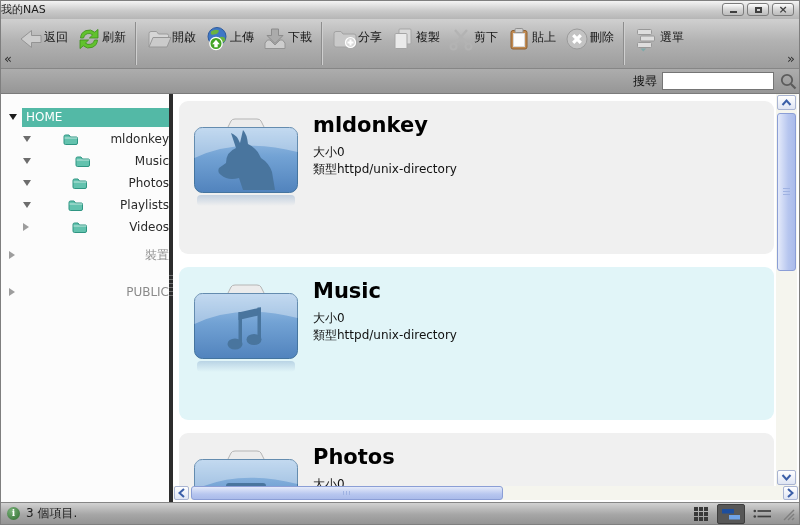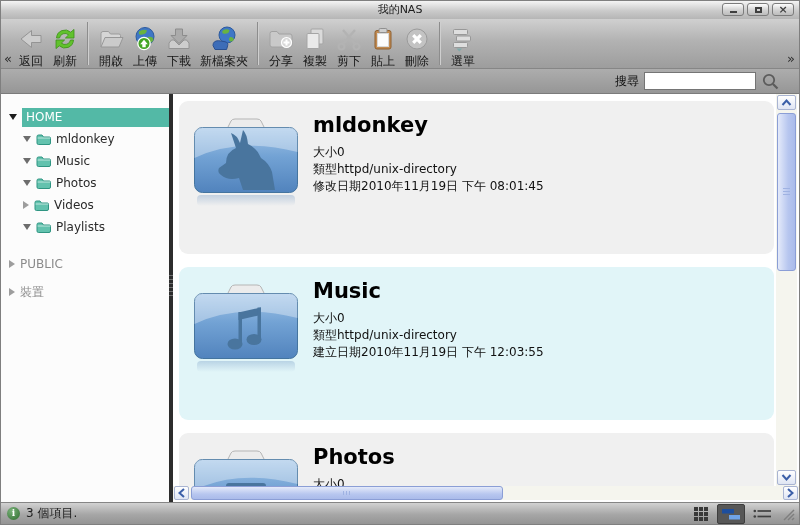--- a/index.html
+++ b/index.html
@@ -2,54 +2,54 @@
 <html><head>
 <meta charset="utf-8">
 <style>
   html,body{margin:0;padding:0;background:#666;}
   .window{position:relative;width:800px;height:525px;background:#fff;
     font-family:"DejaVu Sans","Liberation Sans",sans-serif;overflow:hidden;
     border:1px solid #7f7f7f;box-sizing:border-box;}
   
   .titlebar{position:absolute;top:0;left:0;right:0;height:18px;
     background:linear-gradient(#f4f4f4,#cacaca 55%,#b5b5b5);
-    border-bottom:1px solid #989898;text-align:center;font-size:11px;line-height:18px;color:#1c1c1c;}
+    border-bottom:1px solid #989898;text-align:left;font-size:11px;line-height:18px;color:#1c1c1c;}
   .winbtns{position:absolute;right:5px;top:2px;display:flex;gap:3px;}
   .winbtn{width:22px;height:13px;border:1px solid #7c7c7c;border-radius:3px;
     background:linear-gradient(#fdfdfd,#d2d2d2 55%,#bcbcbc);
     display:flex;align-items:center;justify-content:center;box-sizing:border-box;}
   .g-min{display:block;width:7px;height:2px;background:#3f3f3f;margin-top:5px;}
   .g-max{display:block;width:7px;height:6px;border:2px solid #3f3f3f;box-sizing:border-box;}
   .g-close{font-size:11px;line-height:10px;font-weight:bold;color:#3f3f3f;}
   
   .toolbar{position:absolute;top:18px;left:0;right:0;height:50px;
     background:linear-gradient(#d0d0d0,#b2b2b2 45%,#9d9d9d);
     border-bottom:1px solid #868686;display:flex;align-items:flex-start;
     padding:2px 16px 0 13px;box-sizing:border-box;}
   .chev{position:absolute;top:32px;font-size:13px;color:#2e2e2e;cursor:pointer;}
   .chev.left{left:3px;} .chev.right{right:4px;}
   .tgroup{display:flex;}
   .tsep{width:1px;height:43px;background:#8d8d8d;border-right:1px solid #cfcfcf;margin:1px 5px 0 5px;}
-  .tbtn{display:flex;flex-direction:column;align-items:center;padding:0 4px;cursor:pointer;}
+  .tbtn{display:flex;flex-direction:row;align-items:center;padding:0 4px;cursor:pointer;}
   .tbtn .ico{height:31px;display:flex;align-items:flex-end;justify-content:center;}
   .tbtn .lbl{font-size:12px;color:#161616;white-space:nowrap;margin-top:1px;}
   
   .searchrow{position:absolute;top:68px;left:0;right:0;height:25px;
     background:linear-gradient(#adadad,#969696);border-bottom:1px solid #7b7b7b;
     display:flex;align-items:center;justify-content:flex-end;gap:5px;
-    padding-right:20px;box-sizing:border-box;}
+    padding-right:2px;box-sizing:border-box;}
   .searchrow .slbl{font-size:12px;color:#101010;}
   .search-input{width:112px;height:18px;border:1px solid #757575;background:#fff;
     font-size:11px;padding:0 3px;box-sizing:border-box;outline:none;}
   .magbtn{display:flex;align-items:center;cursor:pointer;}
   
   .main{position:absolute;top:93px;bottom:22px;left:0;right:0;}
   .sidebar{position:absolute;left:0;top:0;bottom:0;width:168px;background:#fcfcfc;font-size:12px;color:#2a2a2a;}
   .tree{padding-top:12px;}
-  .titem{height:22px;display:flex;align-items:center;cursor:pointer;}
+  .titem{height:22px;display:flex;align-items:center;cursor:pointer;justify-content:space-between;}
   .titem.root{padding-left:8px;}
   .titem.child{padding-left:22px;}
   .titem.muted{color:#8b8b8b;}
   .titem.gap-lg{margin-top:15px;} .titem.gap-sm{margin-top:6px;}
   .tri{width:0;height:0;margin-right:5px;flex:none;}
   .tri.exp{border-left:4.5px solid transparent;border-right:4.5px solid transparent;border-top:6px solid #6d6d6d;}
   .tri.exp.dark{border-top-color:#1c1c1c;}
   .tri.col{border-top:4.5px solid transparent;border-bottom:4.5px solid transparent;border-left:6px solid #9d9d9d;}
   .mini-folder{margin-right:5px;display:flex;flex:none;}
   .selbar{flex:1;height:19px;line-height:19px;background:#53b9a6;color:#fff;padding-left:4px;}
@@ -166,30 +166,20 @@
       </div>
       <div class="tbtn">
         <span class="ico">
           <svg width="26" height="26">
             <path d="M9.5 3 h7 v6.5 h4.5 l-8 8 -8 -8 h4.5 z" fill="#ababab" stroke="#8c8c8c"></path>
             <path d="M3 17 l2.5 -3 h2.5 l5 5 5 -5 h2.5 l2.5 3 v5.5 H3 Z" fill="#cdcdcd" stroke="#949494"></path>
           </svg>
         </span>
           <span class="lbl">下載</span>
       </div>
-      <div class="tbtn">
-        <span class="ico">
-          <svg width="26" height="26">
-            <circle cx="16" cy="9" r="8" fill="#3f77c6" stroke="#2c5a9e"></circle>
-            <path d="M11.5 4.8 q4 -2.6 7 -0.6 q-0.5 3.6 -4.5 3.6 q-3.5 0.5 -2.5 -3 z M19 11 q3.5 -0.5 4 2.5 q-1.8 3 -4.5 1.5 q-1.5 -2.2 0.5 -4 z" fill="#69b340"></path>
-            <path d="M2 19.5 q0 -4.8 5.5 -4.8 l6.5 1 q3.6 1 2.6 4.2 l-1 3.6 H4 Z" fill="#3d6db8" stroke="#2b5090"></path>
-          </svg>
-        </span>
-          <span class="lbl">新檔案夾</span>
-      </div>
     </div>
 
     <div class="tsep"></div>
 
     <div class="tgroup">
       <div class="tbtn">
         <span class="ico">
           <svg width="26" height="26">
             <path d="M2 7.5 Q2 5.5 4 5.5 H9 L11 8 H22 Q24 8 24 10 V19 Q24 21 22 21 H4 Q2 21 2 19 Z" fill="#c9c9c9" stroke="#a2a2a2"></path>
             <circle cx="18.5" cy="16.5" r="5" fill="#d8d8d8" stroke="#fff" stroke-width="1.2"></circle>
@@ -302,46 +292,46 @@
           <span class="tri exp"></span>
           <span class="mini-folder">
             <svg width="15" height="12">
                 <path d="M1 3.5 Q1 2 2.5 2 H6 L7.5 4 H13.5 Q14.5 4 14.5 5.5 V10 Q14.5 11.5 13 11.5 H2.5 Q1 11.5 1 10 Z" fill="#63c2ae" stroke="#2f9582"></path>
                 <path d="M1.5 5 H14" stroke="rgba(255,255,255,0.6)"></path>
               </svg>
           </span>
           <span>Photos</span>
         </div>
         <div class="titem child">
+          <span class="tri exp"></span>
+          <span class="mini-folder">
+            <svg width="15" height="12">
+                <path d="M1 3.5 Q1 2 2.5 2 H6 L7.5 4 H13.5 Q14.5 4 14.5 5.5 V10 Q14.5 11.5 13 11.5 H2.5 Q1 11.5 1 10 Z" fill="#63c2ae" stroke="#2f9582"></path>
+                <path d="M1.5 5 H14" stroke="rgba(255,255,255,0.6)"></path>
+              </svg>
+          </span>
+          <span>Playlists</span>
+        </div>
+        <div class="titem child">
           <span class="tri col"></span>
           <span class="mini-folder">
             <svg width="15" height="12">
                 <path d="M1 3.5 Q1 2 2.5 2 H6 L7.5 4 H13.5 Q14.5 4 14.5 5.5 V10 Q14.5 11.5 13 11.5 H2.5 Q1 11.5 1 10 Z" fill="#63c2ae" stroke="#2f9582"></path>
                 <path d="M1.5 5 H14" stroke="rgba(255,255,255,0.6)"></path>
               </svg>
           </span>
           <span>Videos</span>
         </div>
-        <div class="titem child">
-          <span class="tri exp"></span>
-          <span class="mini-folder">
-            <svg width="15" height="12">
-                <path d="M1 3.5 Q1 2 2.5 2 H6 L7.5 4 H13.5 Q14.5 4 14.5 5.5 V10 Q14.5 11.5 13 11.5 H2.5 Q1 11.5 1 10 Z" fill="#63c2ae" stroke="#2f9582"></path>
-                <path d="M1.5 5 H14" stroke="rgba(255,255,255,0.6)"></path>
-              </svg>
-          </span>
-          <span>Playlists</span>
+        <div class="titem root muted gap-sm">
+          <span class="tri col"></span>
+          <span>裝置</span>
         </div>
         <div class="titem root muted gap-lg">
           <span class="tri col"></span>
           <span>PUBLIC</span>
-        </div>
-        <div class="titem root muted gap-sm">
-          <span class="tri col"></span>
-          <span>裝置</span>
         </div>
       </div>
     </div>
 
     <div class="splitter">
         <span class="sgrip"></span>
       </div>
 
     <div class="content">
       <div class="rows">
@@ -364,21 +354,20 @@
               <rect x="1.5" y="10.5" width="103" height="65" rx="8" fill="url(#fg0)" stroke="#44749f"></rect>
               <path d="M1.5 41 Q45 20 104.5 35 L104.5 18.5 Q104.5 10.5 96.5 10.5 L9.5 10.5 Q1.5 10.5 1.5 18.5 Z" fill="rgba(255,255,255,0.35)"></path>
               <path d="M28 58 Q24 56 26 51 L33 46 Q33 35 43 31 L38 16 Q44 18 47 26 L50 13 Q54 17 55 27 Q64 31 68 41 Q76 46 79 55 L82 73 L50 73 L46 61 Q35 64 28 58 Z" fill="#49759e"></path>
               <rect x="4" y="78" width="98" height="11" rx="4" fill="url(#rf0)"></rect>
             </svg>
           </div>
           <div class="meta">
             <div class="fname">mldonkey</div>
             <div class="fline">大小0</div>
             <div class="fline">類型httpd/unix-directory</div>
-            <div class="fline">修改日期2010年11月19日 下午 08:01:45</div>
           </div>
         </div>
 
         <div class="file-row alt">
           <div class="big-folder">
             <svg width="106" height="90" viewBox="0 0 106 90">
               <defs>
                 <linearGradient id="fg1" x1="0" y1="0" x2="0" y2="1">
                     <stop offset="0" stop-color="#a3c6e8"></stop>
                     <stop offset="0.45" stop-color="#72a2d4"></stop>
@@ -399,21 +388,20 @@
                 <ellipse cx="42" cy="61" rx="7.5" ry="5.5"></ellipse>
                 <ellipse cx="61" cy="56.5" rx="7.5" ry="5.5"></ellipse>
               </g>
               <rect x="4" y="78" width="98" height="11" rx="4" fill="url(#rf1)"></rect>
             </svg>
           </div>
           <div class="meta">
             <div class="fname">Music</div>
             <div class="fline">大小0</div>
             <div class="fline">類型httpd/unix-directory</div>
-            <div class="fline">建立日期2010年11月19日 下午 12:03:55</div>
           </div>
         </div>
 
         <div class="file-row plain">
           <div class="big-folder">
             <svg width="106" height="90" viewBox="0 0 106 90">
               <defs>
                 <linearGradient id="fg2" x1="0" y1="0" x2="0" y2="1">
                     <stop offset="0" stop-color="#a3c6e8"></stop>
                     <stop offset="0.45" stop-color="#72a2d4"></stop>

